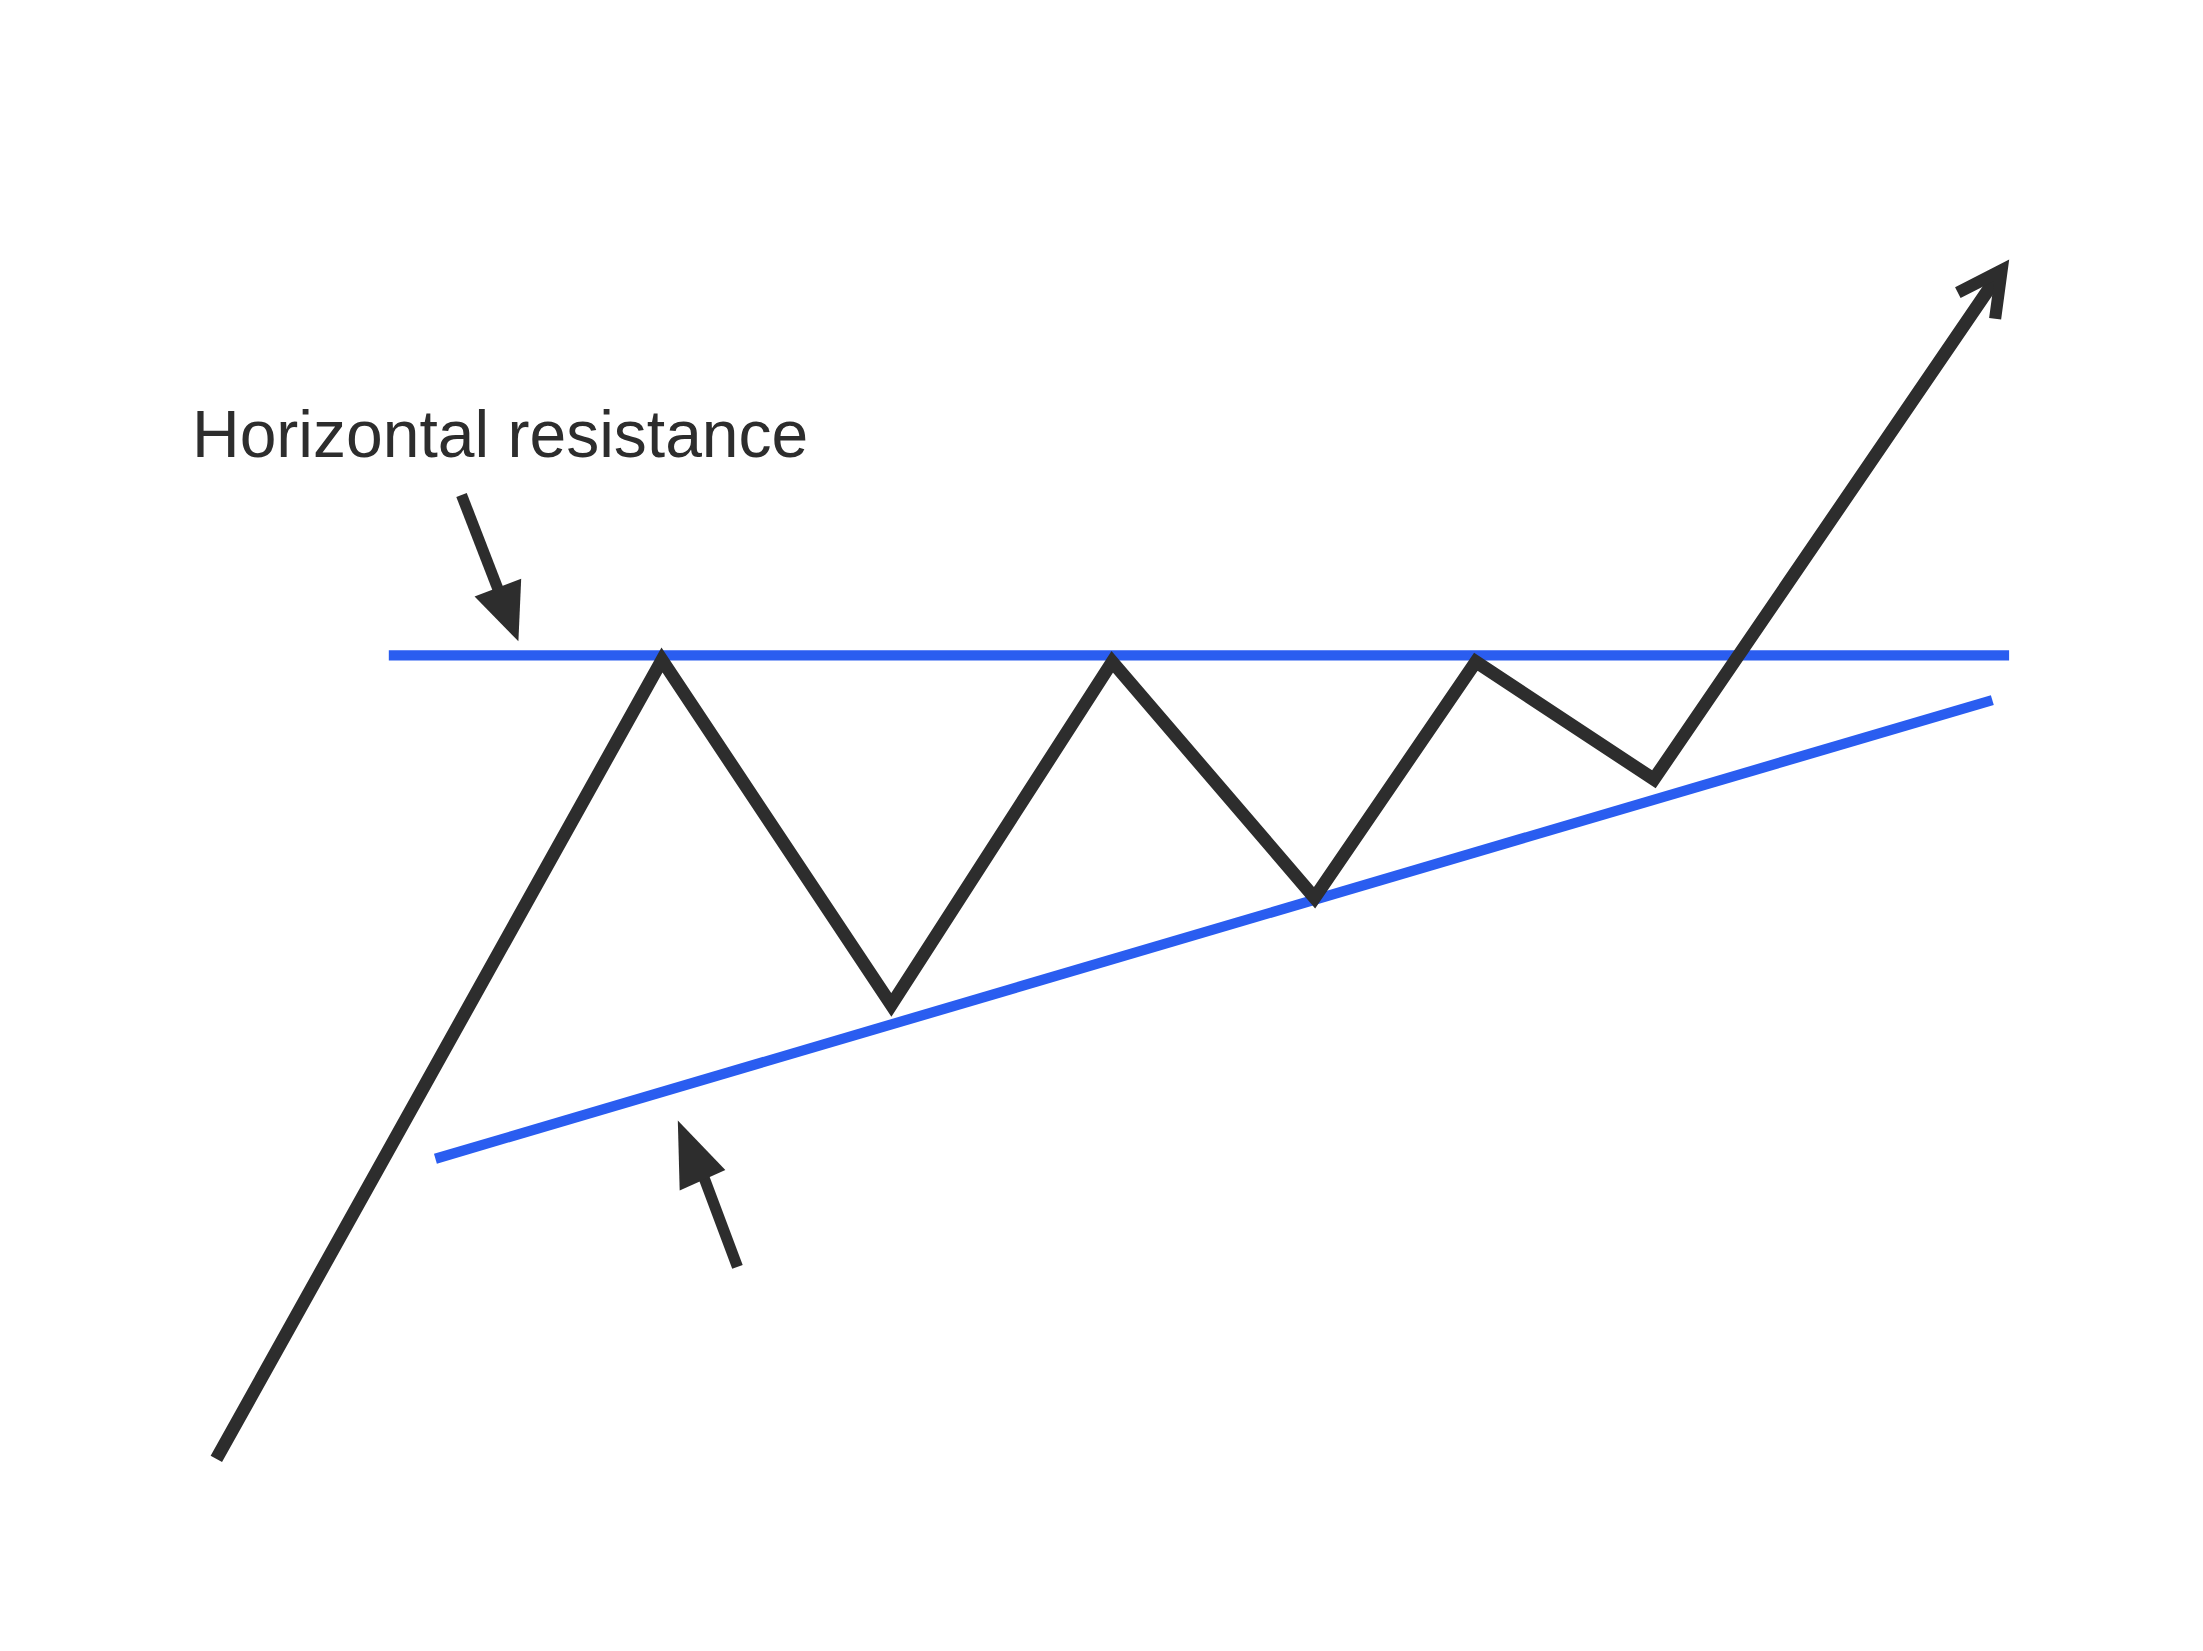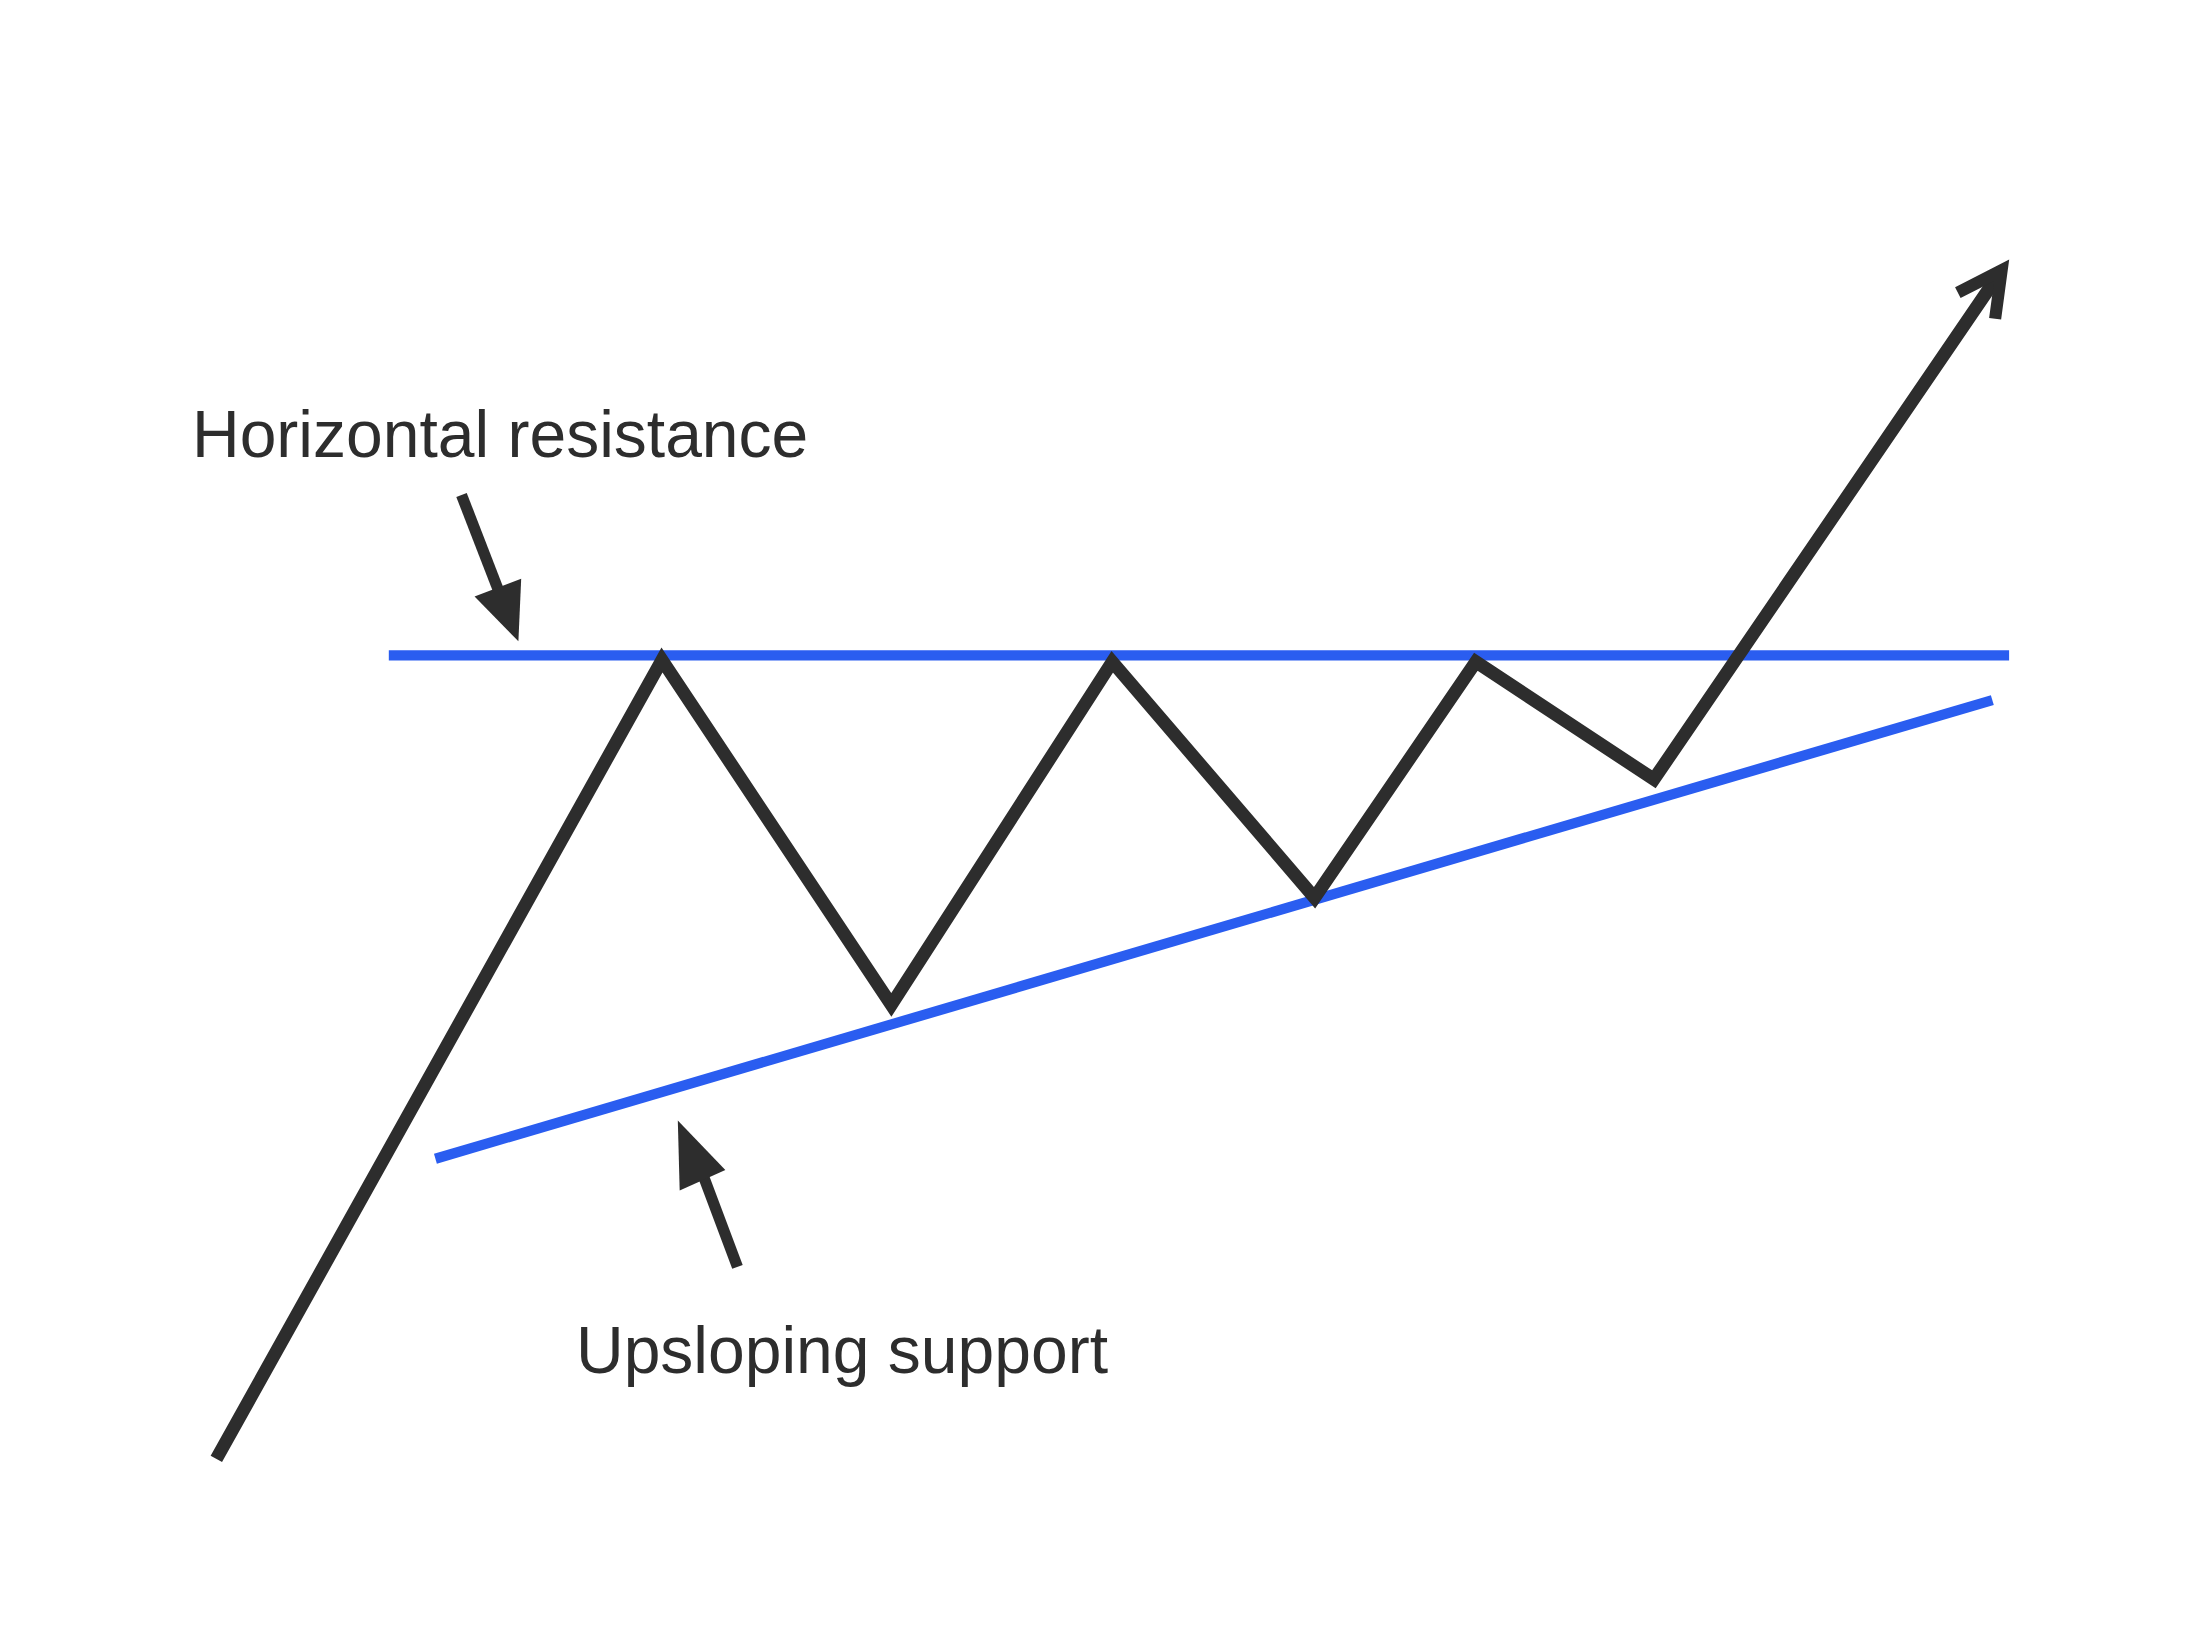--- a/index.html
+++ b/index.html
@@ -50,16 +50,15 @@
       <polygon class="black-fill" points="556,645 559,578 509,597"></polygon>
     </g>
 
     <g>
       <line class="black-stroke" x1="791" y1="1316" x2="755" y2="1220" stroke-width="12"></line>
       <polygon class="black-fill" points="727,1159 778,1212 729,1234"></polygon>
     </g>
   </svg>
 
   <div class="label label-resistance">Horizontal resistance</div>
-  <div class="label label-support">Upsloping support</div>
 
 </div>
 
 
 </body></html>

